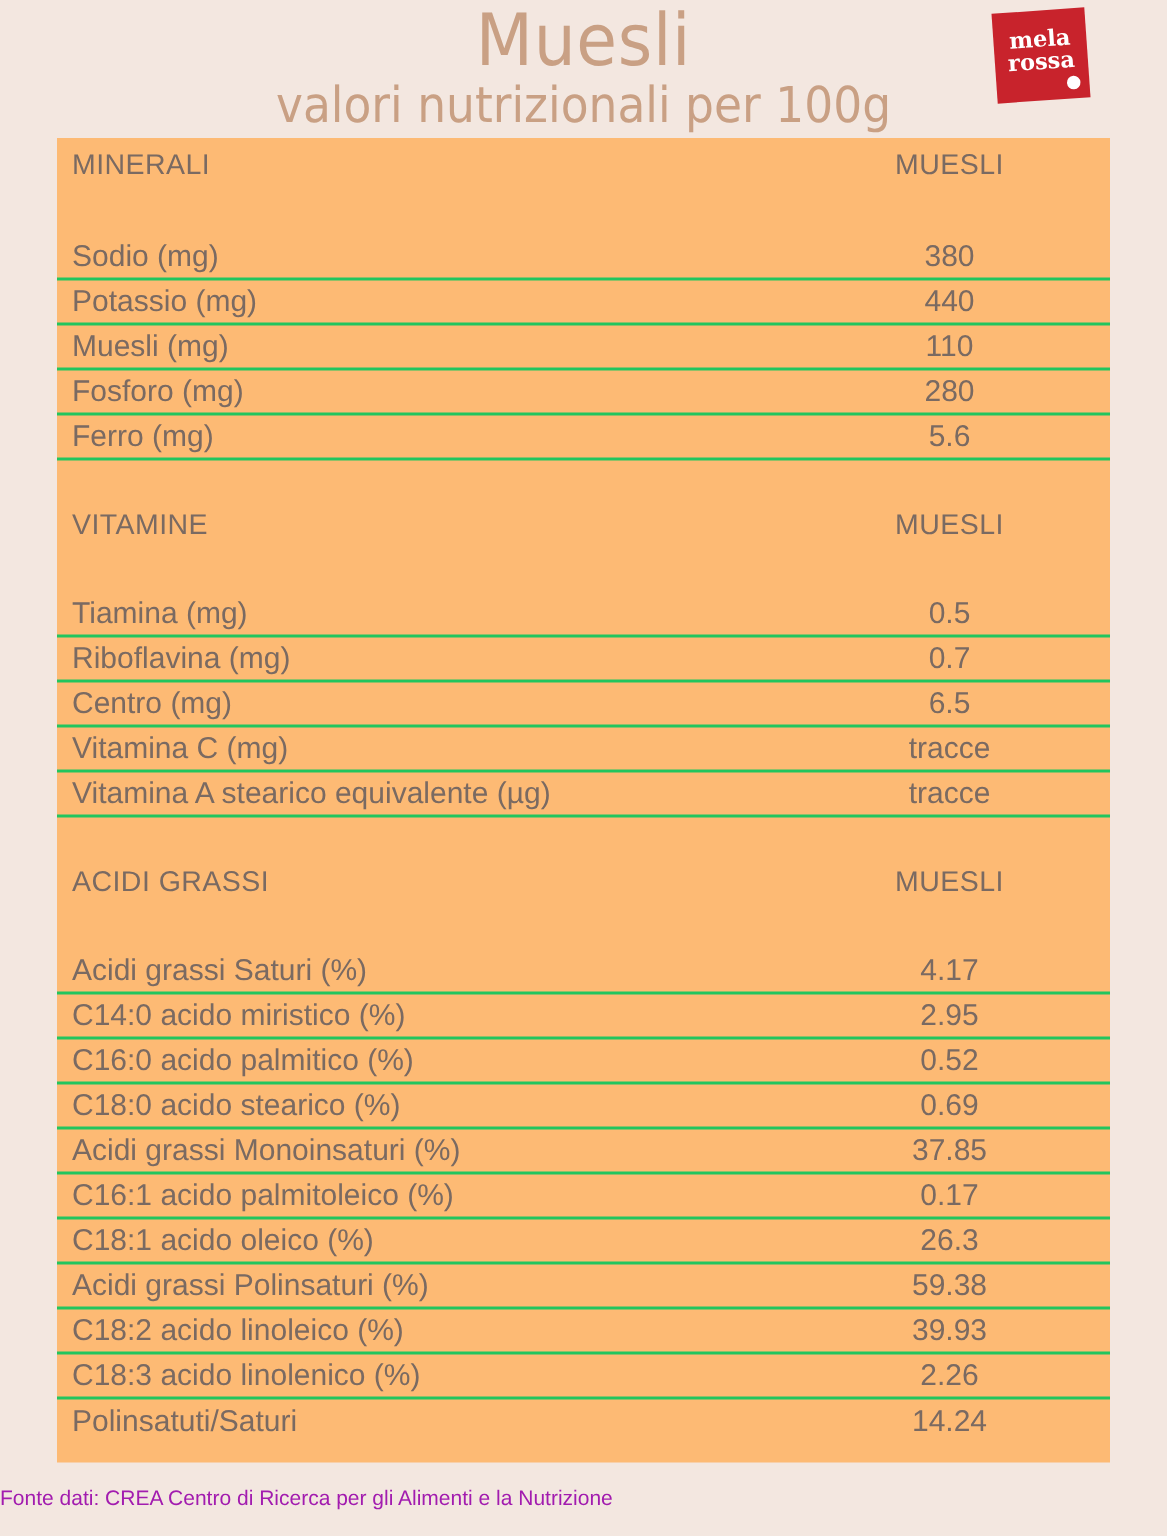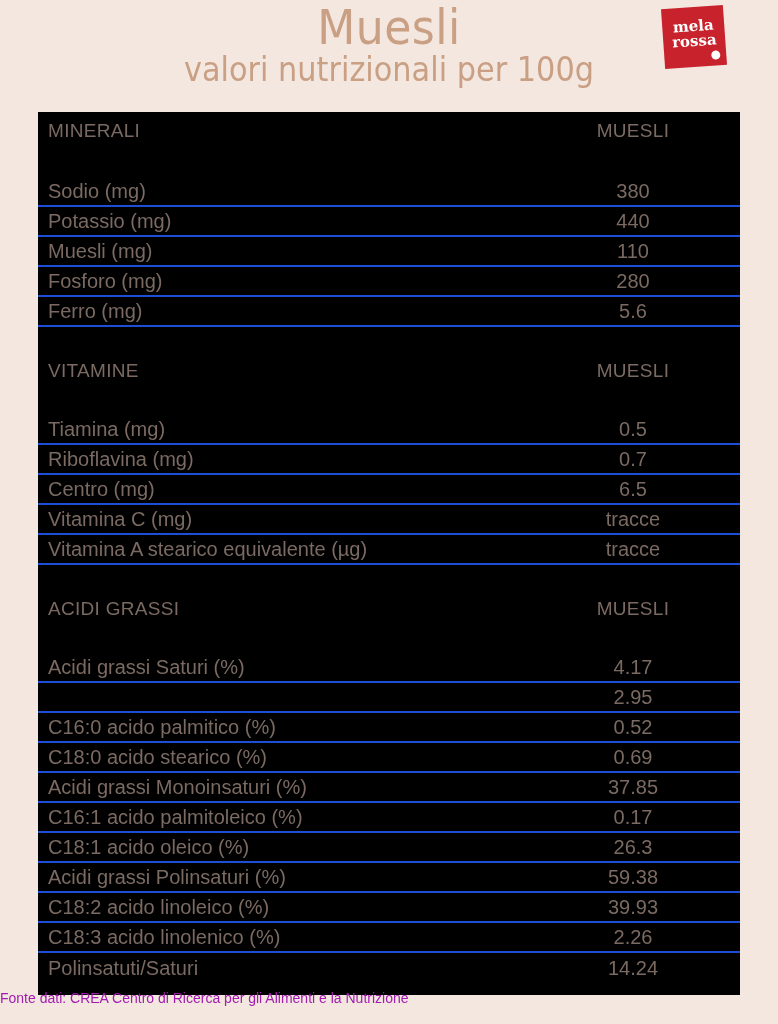--- a/index.html
+++ b/index.html
@@ -41,33 +41,32 @@
       padding-top: 12px; box-sizing: border-box;
     }
     .logo .apple {
       position: absolute; right: 6px; bottom: 6px;
       width: 9px; height: 9px; border-radius: 50%;
       background: #fff;
     }
     .card {
       position: absolute; left: 38px; top: 92px;
       width: 702px; height: 883px;
-      background: #000000;
-      margin-top: 20px;
+      background: #fdba74;
     }
     .row {
       position: absolute; left: 0; width: 702px;
       height: 30px;
       font-size: 20px;
       display: flex; align-items: center;
       color: #7a6a62;
     }
     .row .label { position: absolute; left: 10px; white-space: nowrap; }
     .row .value { position: absolute; left: 540px; width: 110px; text-align: center; white-space: nowrap; }
-    .row.line { border-bottom: 2px solid #1d4ed8; box-sizing: border-box; }
+    .row.line { border-bottom: 2px solid #22c55e; box-sizing: border-box; }
     .header .label, .header .value { font-size: 19px; letter-spacing: 0.3px; }
     .footer {
       position: absolute; left: 0; right: 0; top: 990px;
       text-align: left;
       font-size: 14px; color: #a21caf;
     }
   </style>
 </head>
 <body>
 
@@ -134,20 +133,21 @@
 
   <div class="row header" style="top:482px">
     <span class="label">ACIDI GRASSI</span>
     <span class="value">MUESLI</span>
   </div>
   <div class="row line" style="top:541px">
     <span class="label">Acidi grassi Saturi (%)</span>
     <span class="value">4.17</span>
   </div>
   <div class="row line" style="top:571px">
+    <span class="label">C14:0 acido miristico (%)</span>
     <span class="value">2.95</span>
   </div>
   <div class="row line" style="top:601px">
     <span class="label">C16:0 acido palmitico (%)</span>
     <span class="value">0.52</span>
   </div>
   <div class="row line" style="top:631px">
     <span class="label">C18:0 acido stearico (%)</span>
     <span class="value">0.69</span>
   </div>

